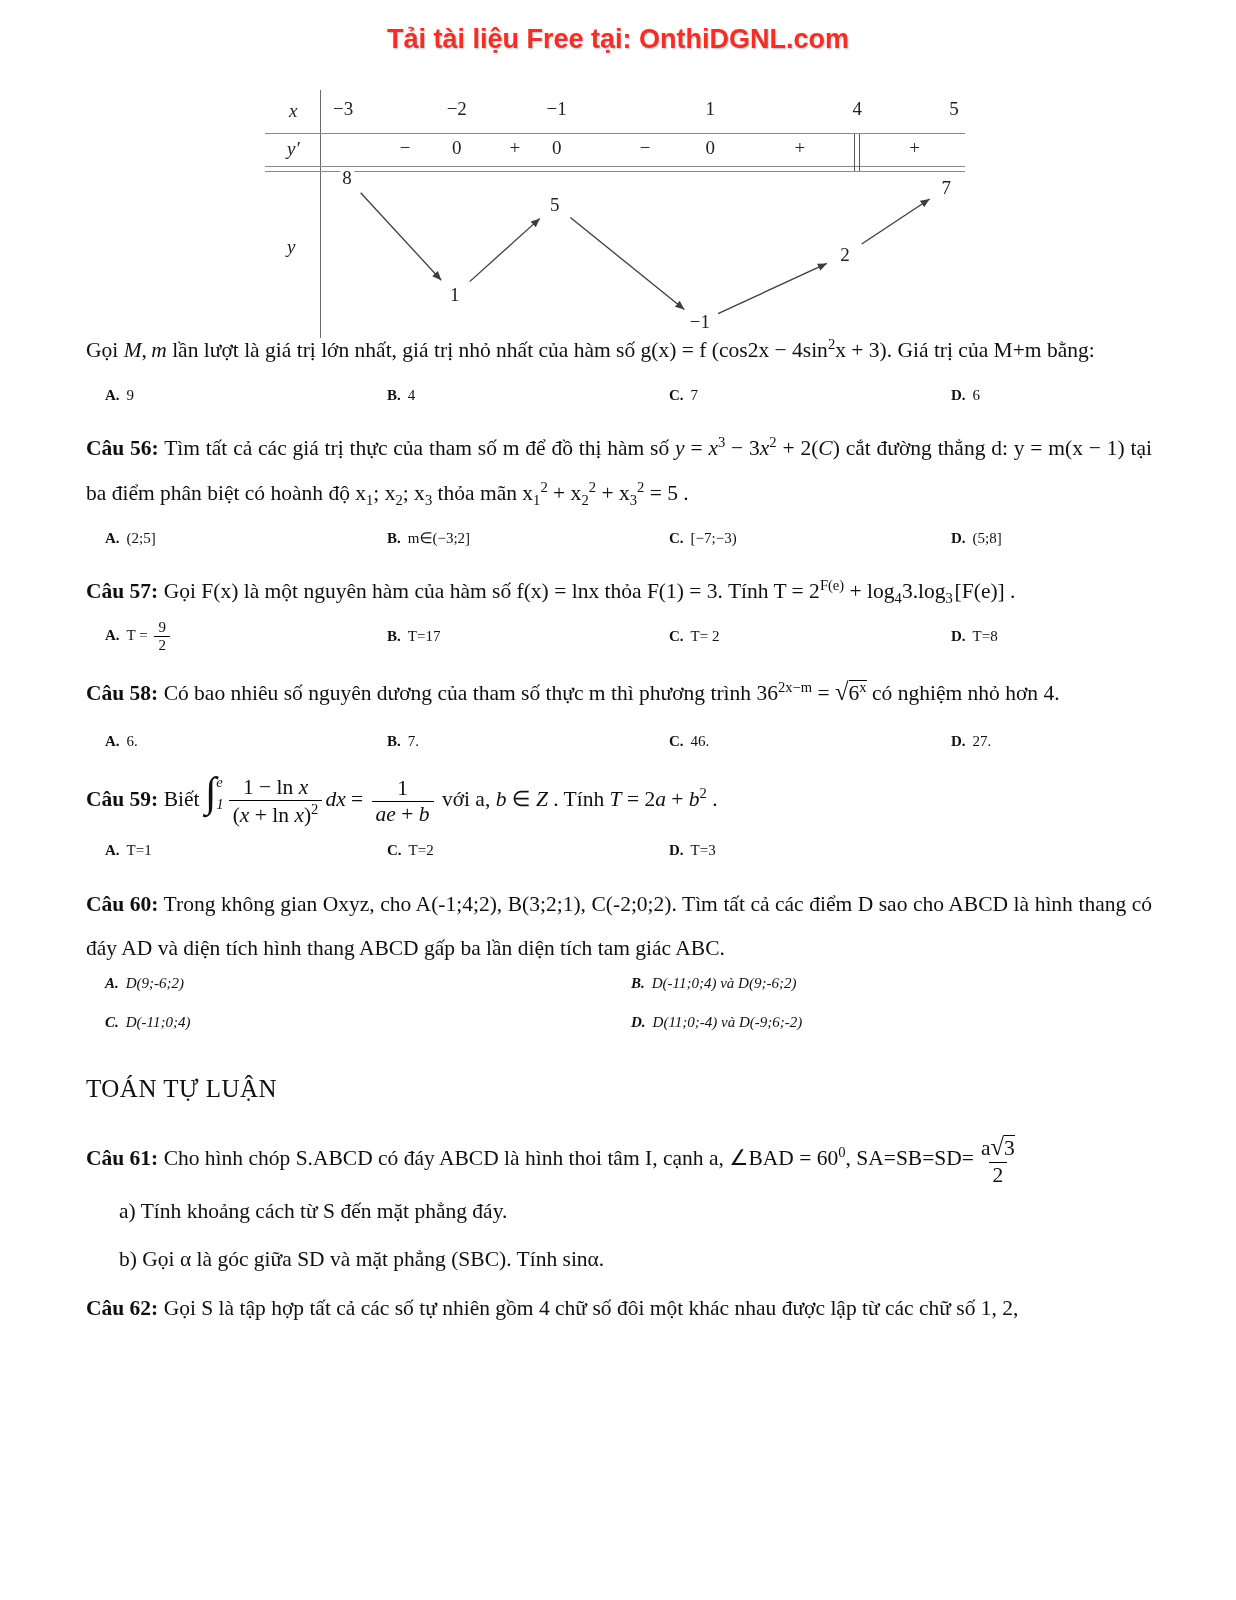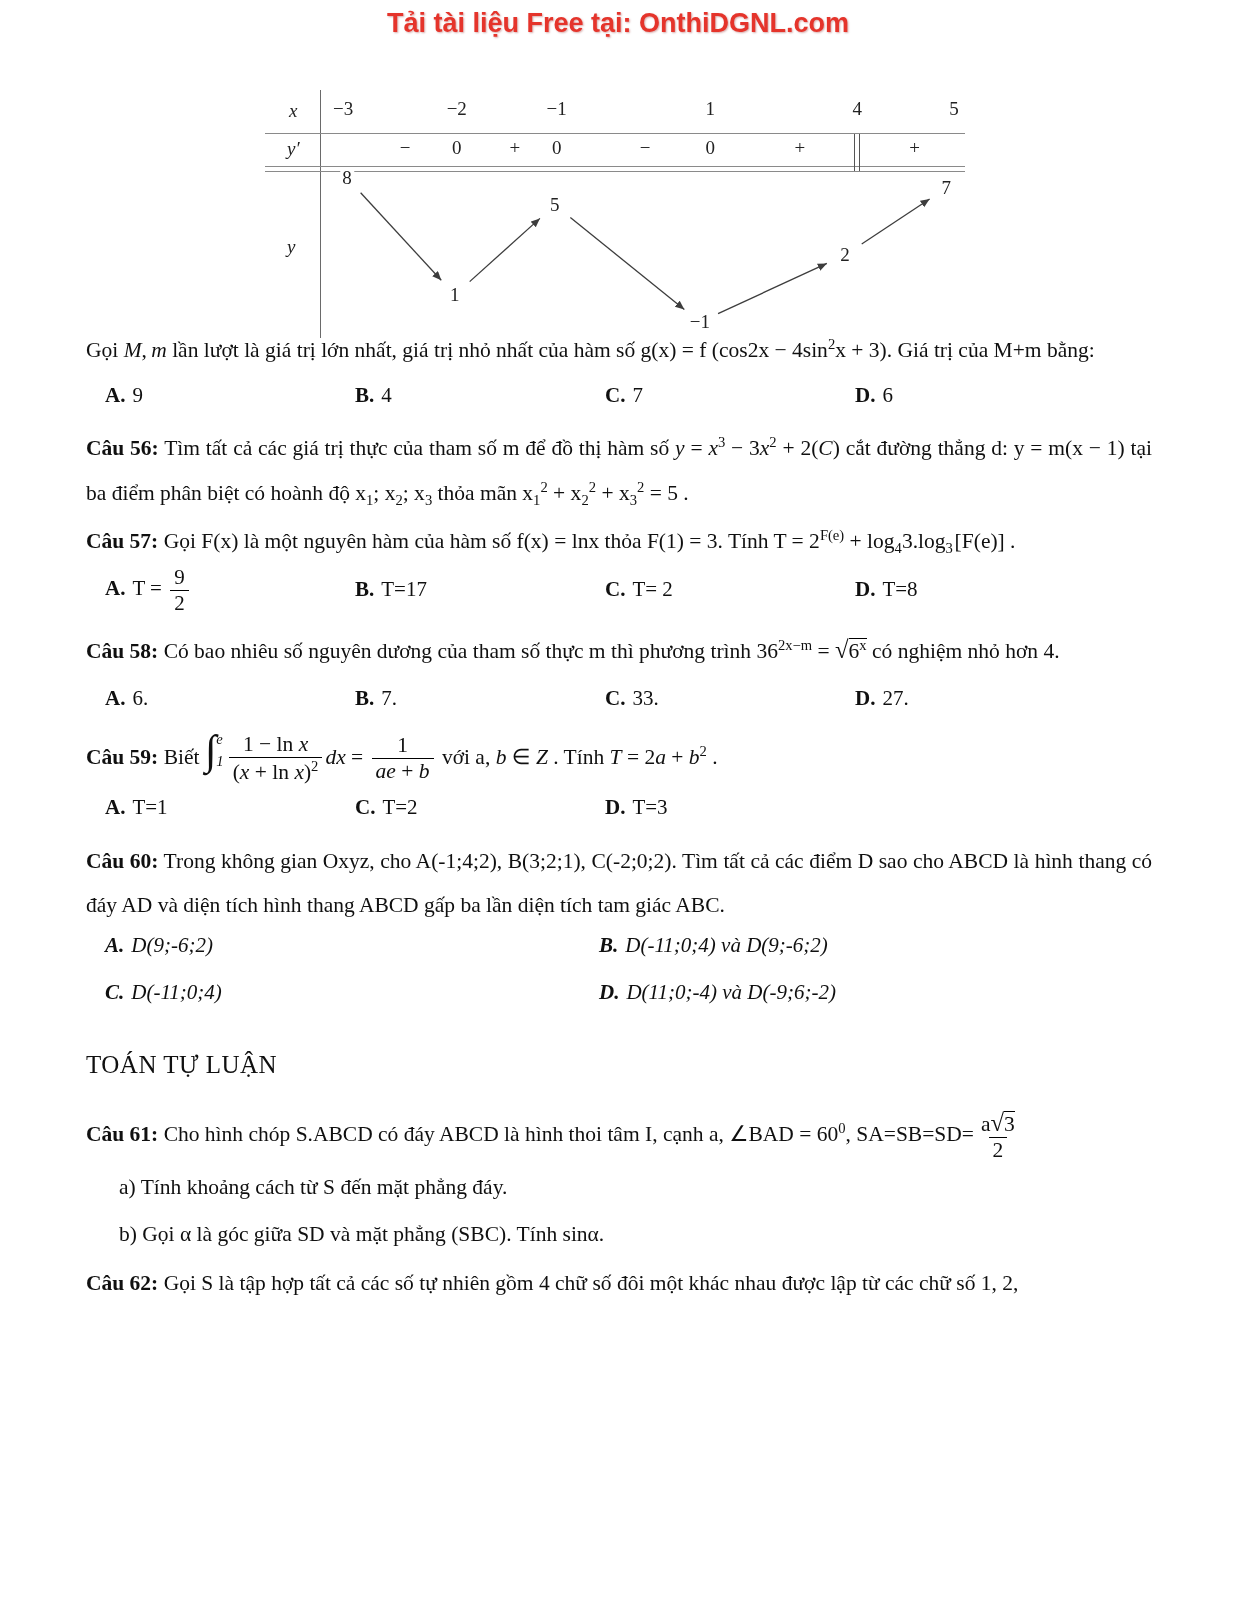--- a/index.html
+++ b/index.html
@@ -1,20 +1,20 @@
 <!DOCTYPE html>
 <html><head>
 <meta charset="utf-8">
 <style>
   html,body{margin:0;padding:0;background:#fff;}
   body{width:1236px;height:1600px;position:relative;font-family:"Liberation Serif",serif;color:#101010;}
   .page{position:absolute;inset:0;overflow:hidden;background:#ffffff;}
 
   
-  .hdr{position:absolute;top:8px;left:0;width:100%;text-align:center;
+  .hdr{position:absolute;top:24px;left:0;width:100%;text-align:center;
        font-family:"Liberation Sans",sans-serif;font-weight:700;font-size:27px;
        text-shadow:1px 1px 2px rgba(140,20,20,.35);}
 
   
   .bbt{position:absolute;left:265px;top:88px;width:700px;height:252px;font-size:19px;}
   .bbt .vline{position:absolute;left:55px;top:2px;width:1px;height:248px;background:#6a6a6a;}
   .bbt .h1{position:absolute;left:0;top:45px;width:700px;height:1px;background:#8a8a8a;}
   .bbt .h2a{position:absolute;left:0;top:78px;width:700px;height:1px;background:#8a8a8a;}
   .bbt .h2b{position:absolute;left:0;top:83px;width:700px;height:1px;background:#8a8a8a;}
   .bbt .rowlab{position:absolute;font-style:italic;color:#222;}
@@ -25,21 +25,21 @@
   .bbt .dbar{position:absolute;top:46px;height:37px;width:4px;border-left:1px solid #555;border-right:1px solid #555;transform:translateX(-50%);}
   .bbt .ypt{position:absolute;transform:translate(-50%,-50%);color:#222;white-space:nowrap;background:#fff;padding:0 2px;}
   .bbt svg{position:absolute;left:55px;top:84px;overflow:visible;}
 
   
   .content{position:absolute;left:86px;top:328px;width:1066px;}
   .qtext{margin:0;text-align:justify;line-height:2.06;font-size:21.5px;}
   .qtext b{font-weight:700;}
   .qblock{margin:0 0 4px 0;}
   .opts{display:grid;grid-template-columns:250px 250px 250px 1fr;padding-left:19px;
-        align-items:center;margin:2px 0 10px 0;font-size:21px;line-height:1.5;min-height:42px;}
+        align-items:center;margin:2px 0 10px 0;font-size:15px;line-height:1.5;min-height:42px;gap:32px;}
   .opts2{grid-template-columns:494px 1fr;row-gap:16px;font-style:italic;}
   .opt b{font-weight:700;margin-right:7px;}
   sup{font-size:.68em;} sub{font-size:.68em;}
   .frac{display:inline-flex;flex-direction:column;align-items:center;vertical-align:middle;
         line-height:1.15;margin:0 3px;text-align:center;}
   .frac .nm{padding:0 4px;}
   .frac .dn{border-top:1.4px solid #000;padding:0 4px;}
   .rt{font-size:1.15em;} .rb{border-top:1.3px solid #000;}
   .intw{display:inline-flex;align-items:center;margin-right:2px;}
   .int{font-size:1.95em;font-style:italic;line-height:1;}
@@ -107,41 +107,47 @@
       <div class="opts">
         <div class="opt"><b>A.</b><span>9</span></div>
         <div class="opt"><b>B.</b><span>4</span></div>
         <div class="opt"><b>C.</b><span>7</span></div>
         <div class="opt"><b>D.</b><span>6</span></div>
       </div>
     </div>
 
     <div class="qblock">
       <p class="qtext"><b>Câu 56:</b> <span>Tìm tất cả các giá trị thực của tham số m để đồ thị hàm số <i>y</i> = <i>x</i><sup>3</sup> − 3<i>x</i><sup>2</sup> + 2(<i>C</i>) cắt đường thẳng d: y = m(x − 1) tại ba điểm phân biệt có hoành độ x<sub>1</sub>; x<sub>2</sub>; x<sub>3</sub> thỏa mãn x<sub>1</sub><sup>2</sup> + x<sub>2</sub><sup>2</sup> + x<sub>3</sub><sup>2</sup> = 5 .</span></p>
+      <div class="opts">
+        <div class="opt"><b>A.</b><span>(2;5]</span></div>
+        <div class="opt"><b>B.</b><span>m∈(−3;2]</span></div>
+        <div class="opt"><b>C.</b><span>[−7;−3)</span></div>
+        <div class="opt"><b>D.</b><span>(5;8]</span></div>
+      </div>
     </div>
 
     <div class="qblock">
       <p class="qtext"><b>Câu 57:</b> <span>Gọi F(x) là một nguyên hàm của hàm số f(x) = lnx thỏa F(1) = 3. Tính T = 2<sup>F(e)</sup> + log<sub>4</sub>3.log<sub>3</sub> [F(e)] .</span></p>
       <div class="opts">
         <div class="opt"><b>A.</b><span>T = <span class="frac">
                 <span class="nm">9</span>
                 <span class="dn">2</span>
               </span></span></div>
         <div class="opt"><b>B.</b><span>T=17</span></div>
         <div class="opt"><b>C.</b><span>T= 2</span></div>
         <div class="opt"><b>D.</b><span>T=8</span></div>
       </div>
     </div>
 
     <div class="qblock">
       <p class="qtext"><b>Câu 58:</b> <span>Có bao nhiêu số nguyên dương của tham số thực m thì phương trình 36<sup>2x−m</sup> = <span class="rt">√</span><span class="rb">6<sup>x</sup></span> có nghiệm nhỏ hơn 4.</span></p>
       <div class="opts">
         <div class="opt"><b>A.</b><span>6.</span></div>
         <div class="opt"><b>B.</b><span>7.</span></div>
-        <div class="opt"><b>C.</b><span>33.</span></div>
+        <div class="opt"><b>C.</b><span>46.</span></div>
         <div class="opt"><b>D.</b><span>27.</span></div>
       </div>
     </div>
 
     <div class="qblock">
       <p class="qtext"><b>Câu 59:</b> <span>Biết <span class="intw">
               <span class="int">∫</span>
               <span class="lims">
                 <span>e</span>
                 <span>1</span>

